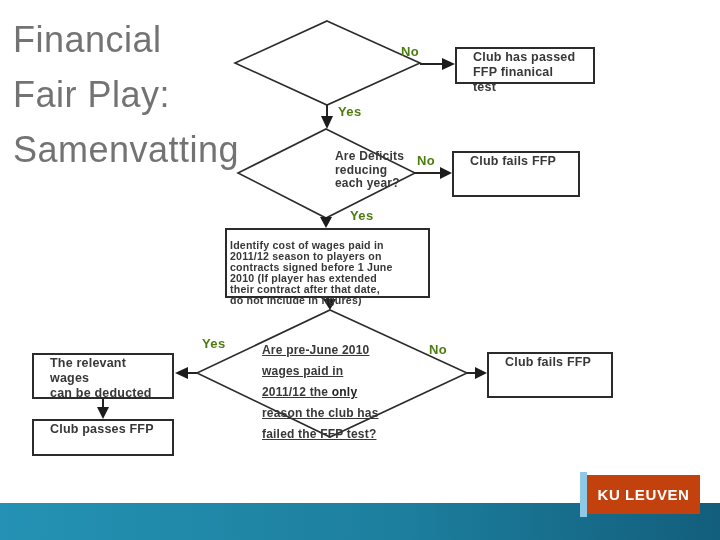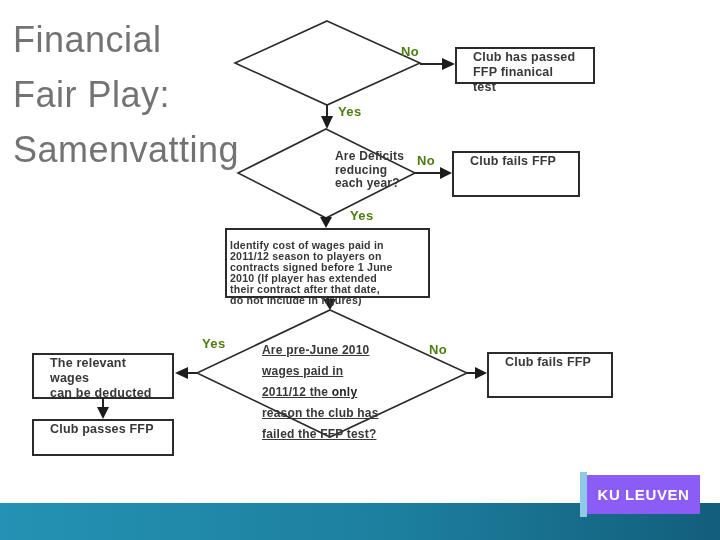--- a/index.html
+++ b/index.html
@@ -35,21 +35,21 @@
   .footer-band{
     position:absolute;left:0;top:503px;width:720px;height:37px;
     background:linear-gradient(to right,#2492b4,#1d7f9e 55%,#125e7c);
   }
   .logo-accent{
     position:absolute;left:580px;top:472px;width:7px;height:45px;
     background:#8ec9e8;
   }
   .logo-box{
     position:absolute;left:587px;top:475px;width:113px;height:39px;
-    background:#8b5cf6;display:flex;align-items:center;justify-content:center;
+    background:#c2410c;display:flex;align-items:center;justify-content:center;
   }
   .logo-box span{
     color:#ffffff;font-weight:700;font-size:15px;letter-spacing:0.6px;
   }
 </style>
 </head>
 <body>
 
 <div class="slide">
 

